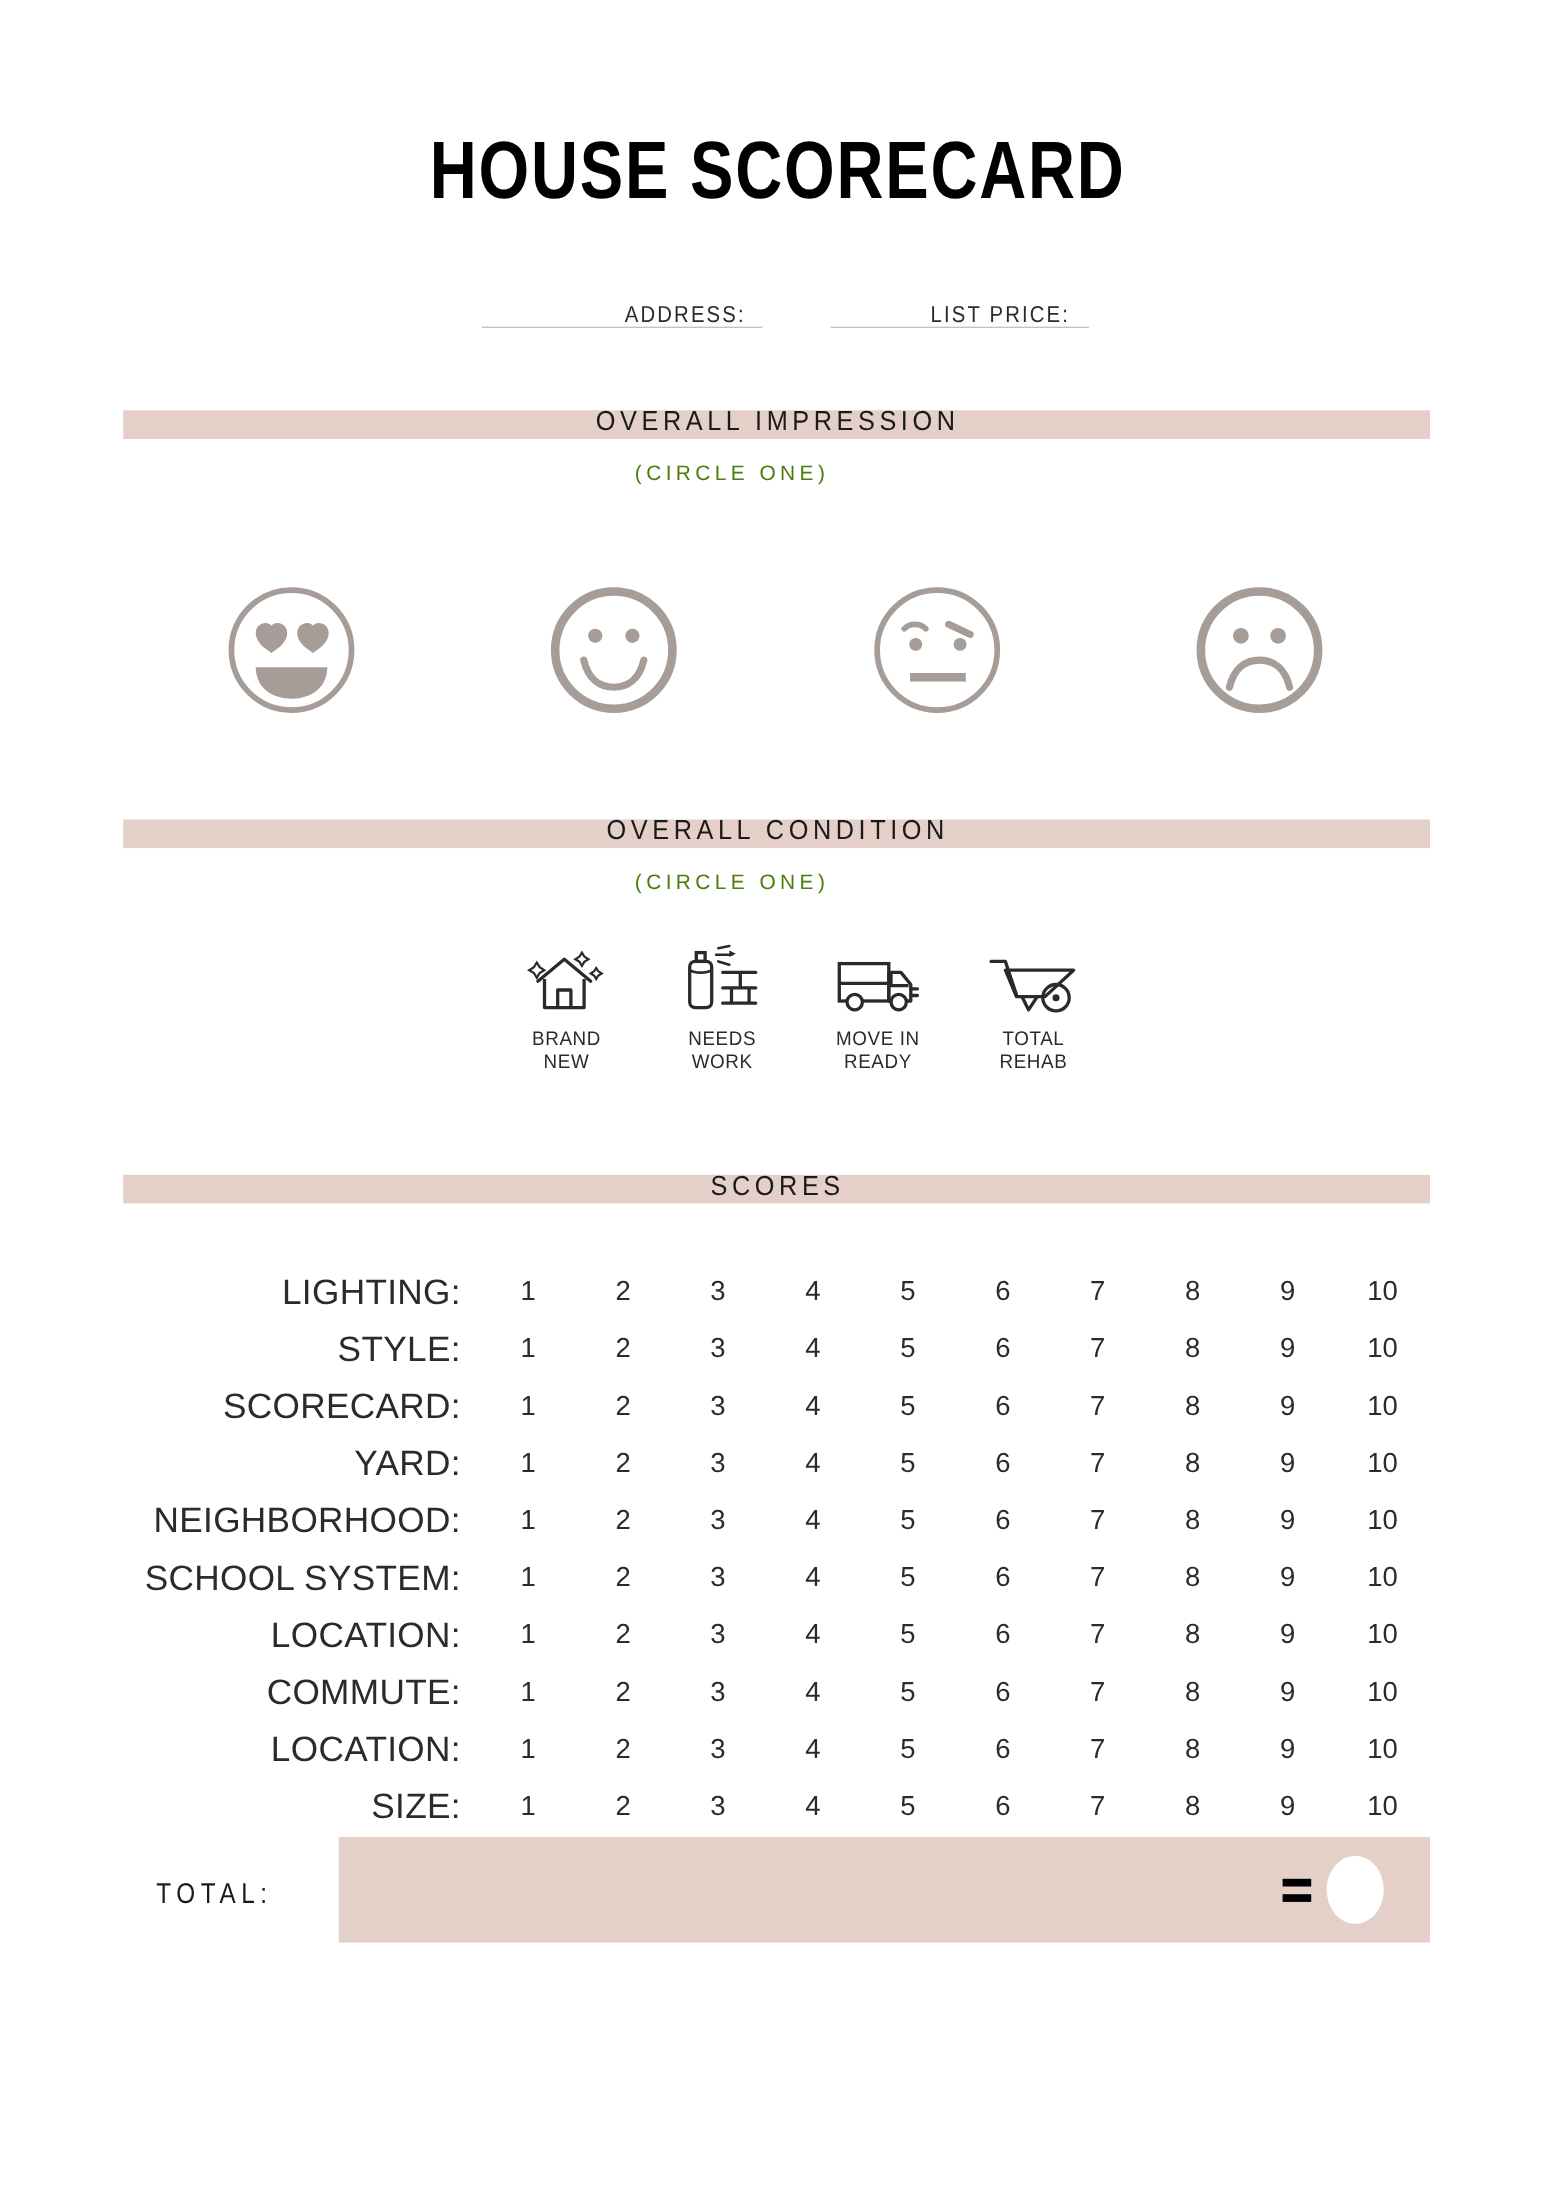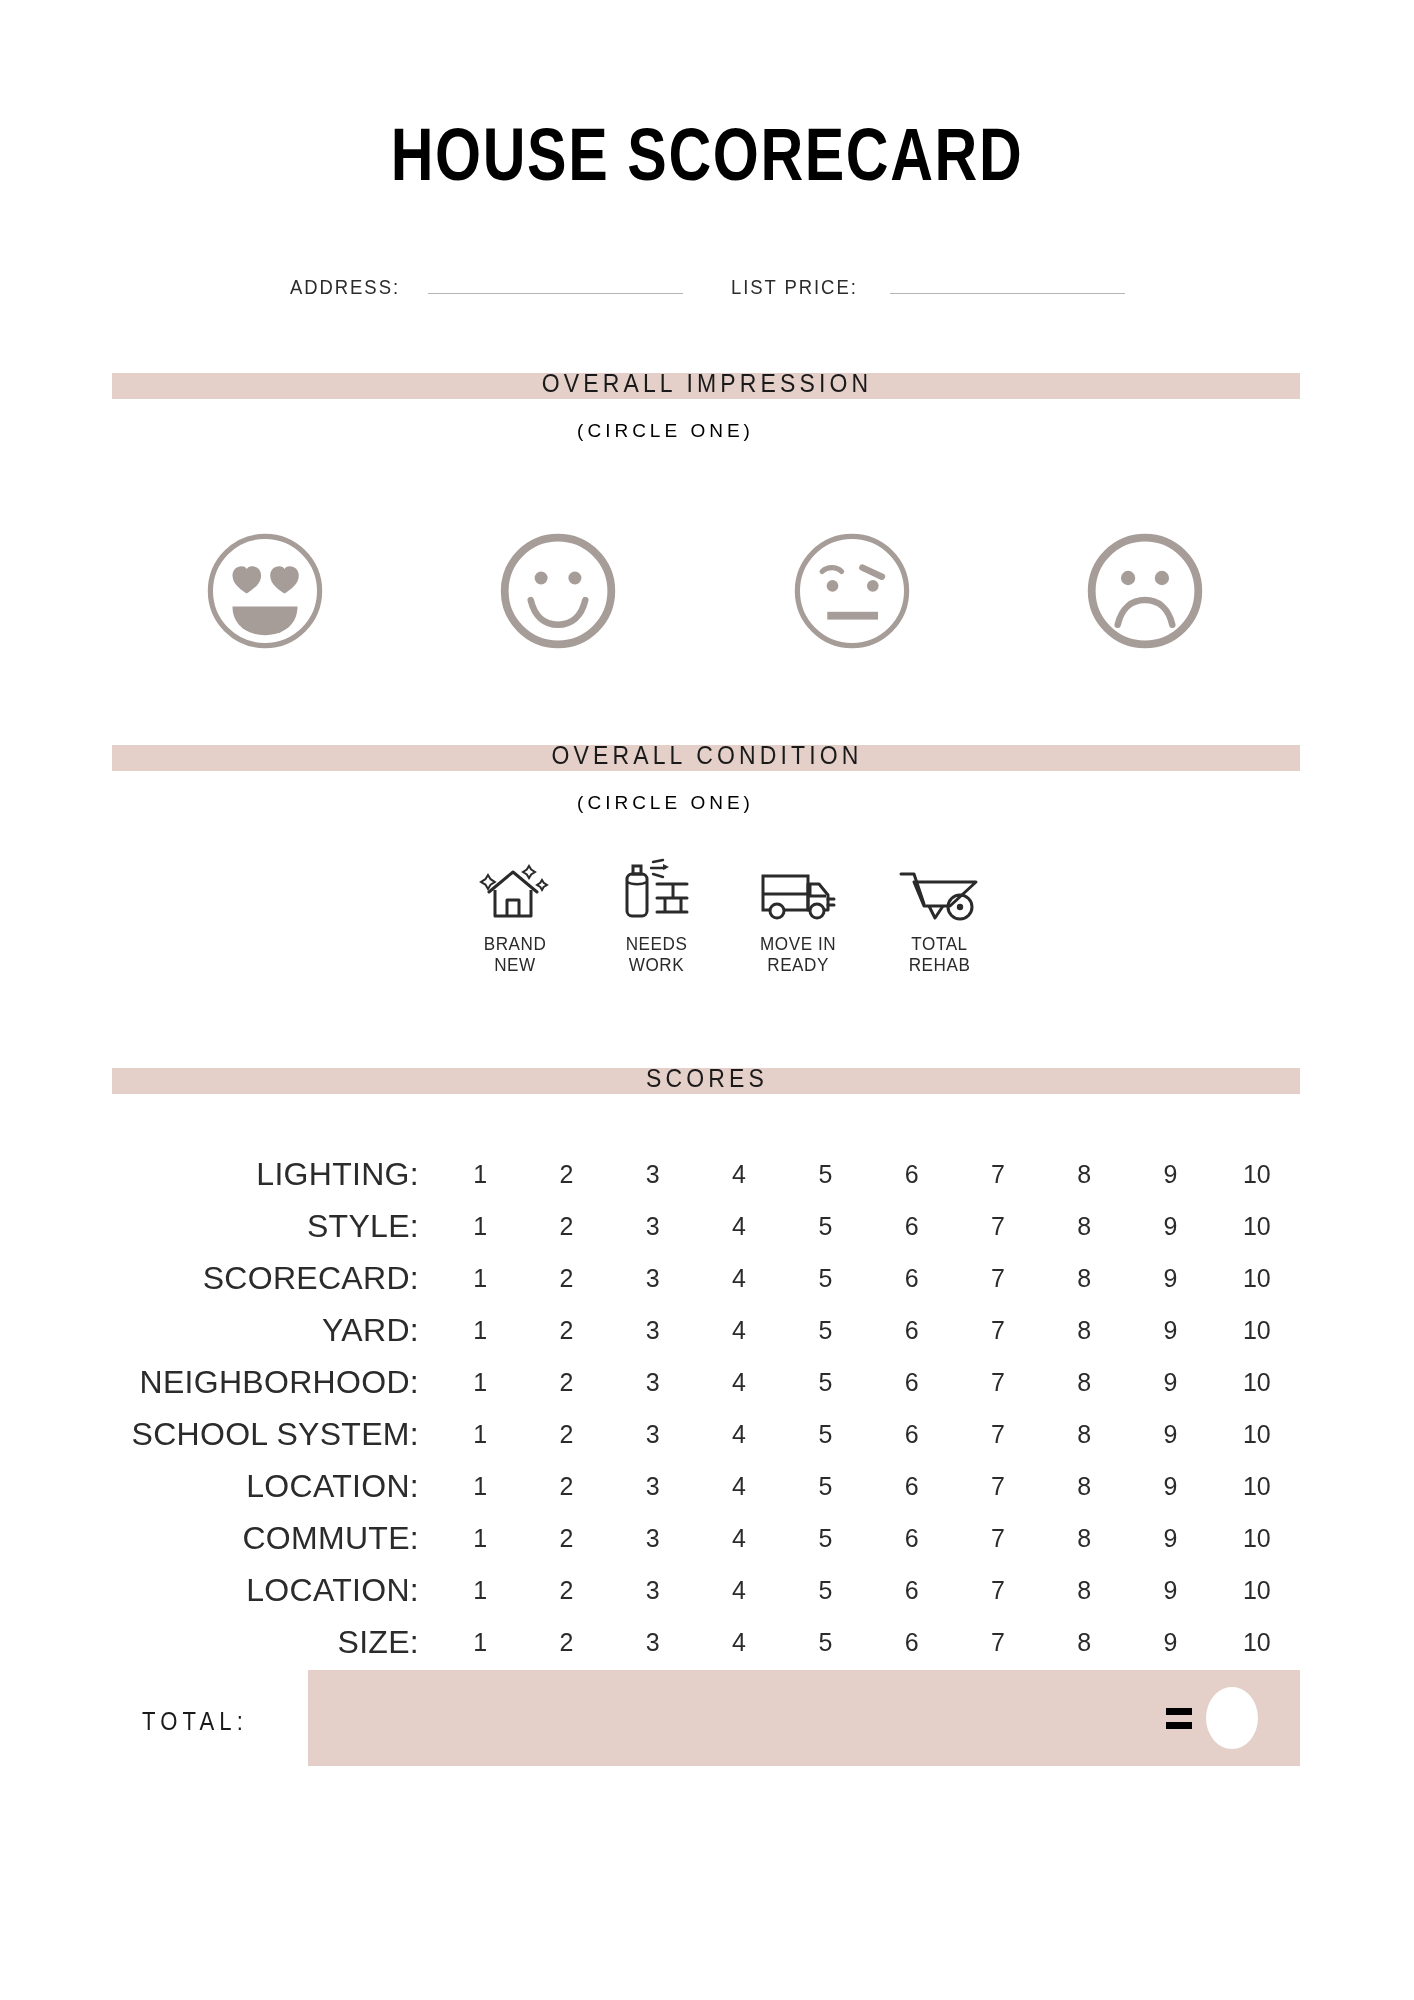--- a/index.html
+++ b/index.html
@@ -39,20 +39,21 @@
     top: 276px;
     left: 0;
     width: 1414px;
     display: flex;
     align-items: flex-end;
     justify-content: center;
   }
   .field {
     display: flex;
     align-items: flex-end;
+    flex-direction: column;
   }
   .field-label {
     font-size: 21px;
     letter-spacing: 2.2px;
     color: #2b2b2b;
     transform: scaleX(0.88);
     transform-origin: left bottom;
     white-space: nowrap;
     line-height: 1;
   }
@@ -86,21 +87,21 @@
     transform-origin: center center;
     white-space: nowrap;
   }
   .section-sub {
     position: absolute;
     left: 0;
     width: 1331px;
     text-align: center;
     font-size: 19px;
     letter-spacing: 4px;
-    color: #000000;
+    color: #4d7c0f;
     white-space: nowrap;
   }
 
   
   .faces {
     position: absolute;
     top: 526px;
     left: 200px;
     width: 1010px;
     display: flex;

